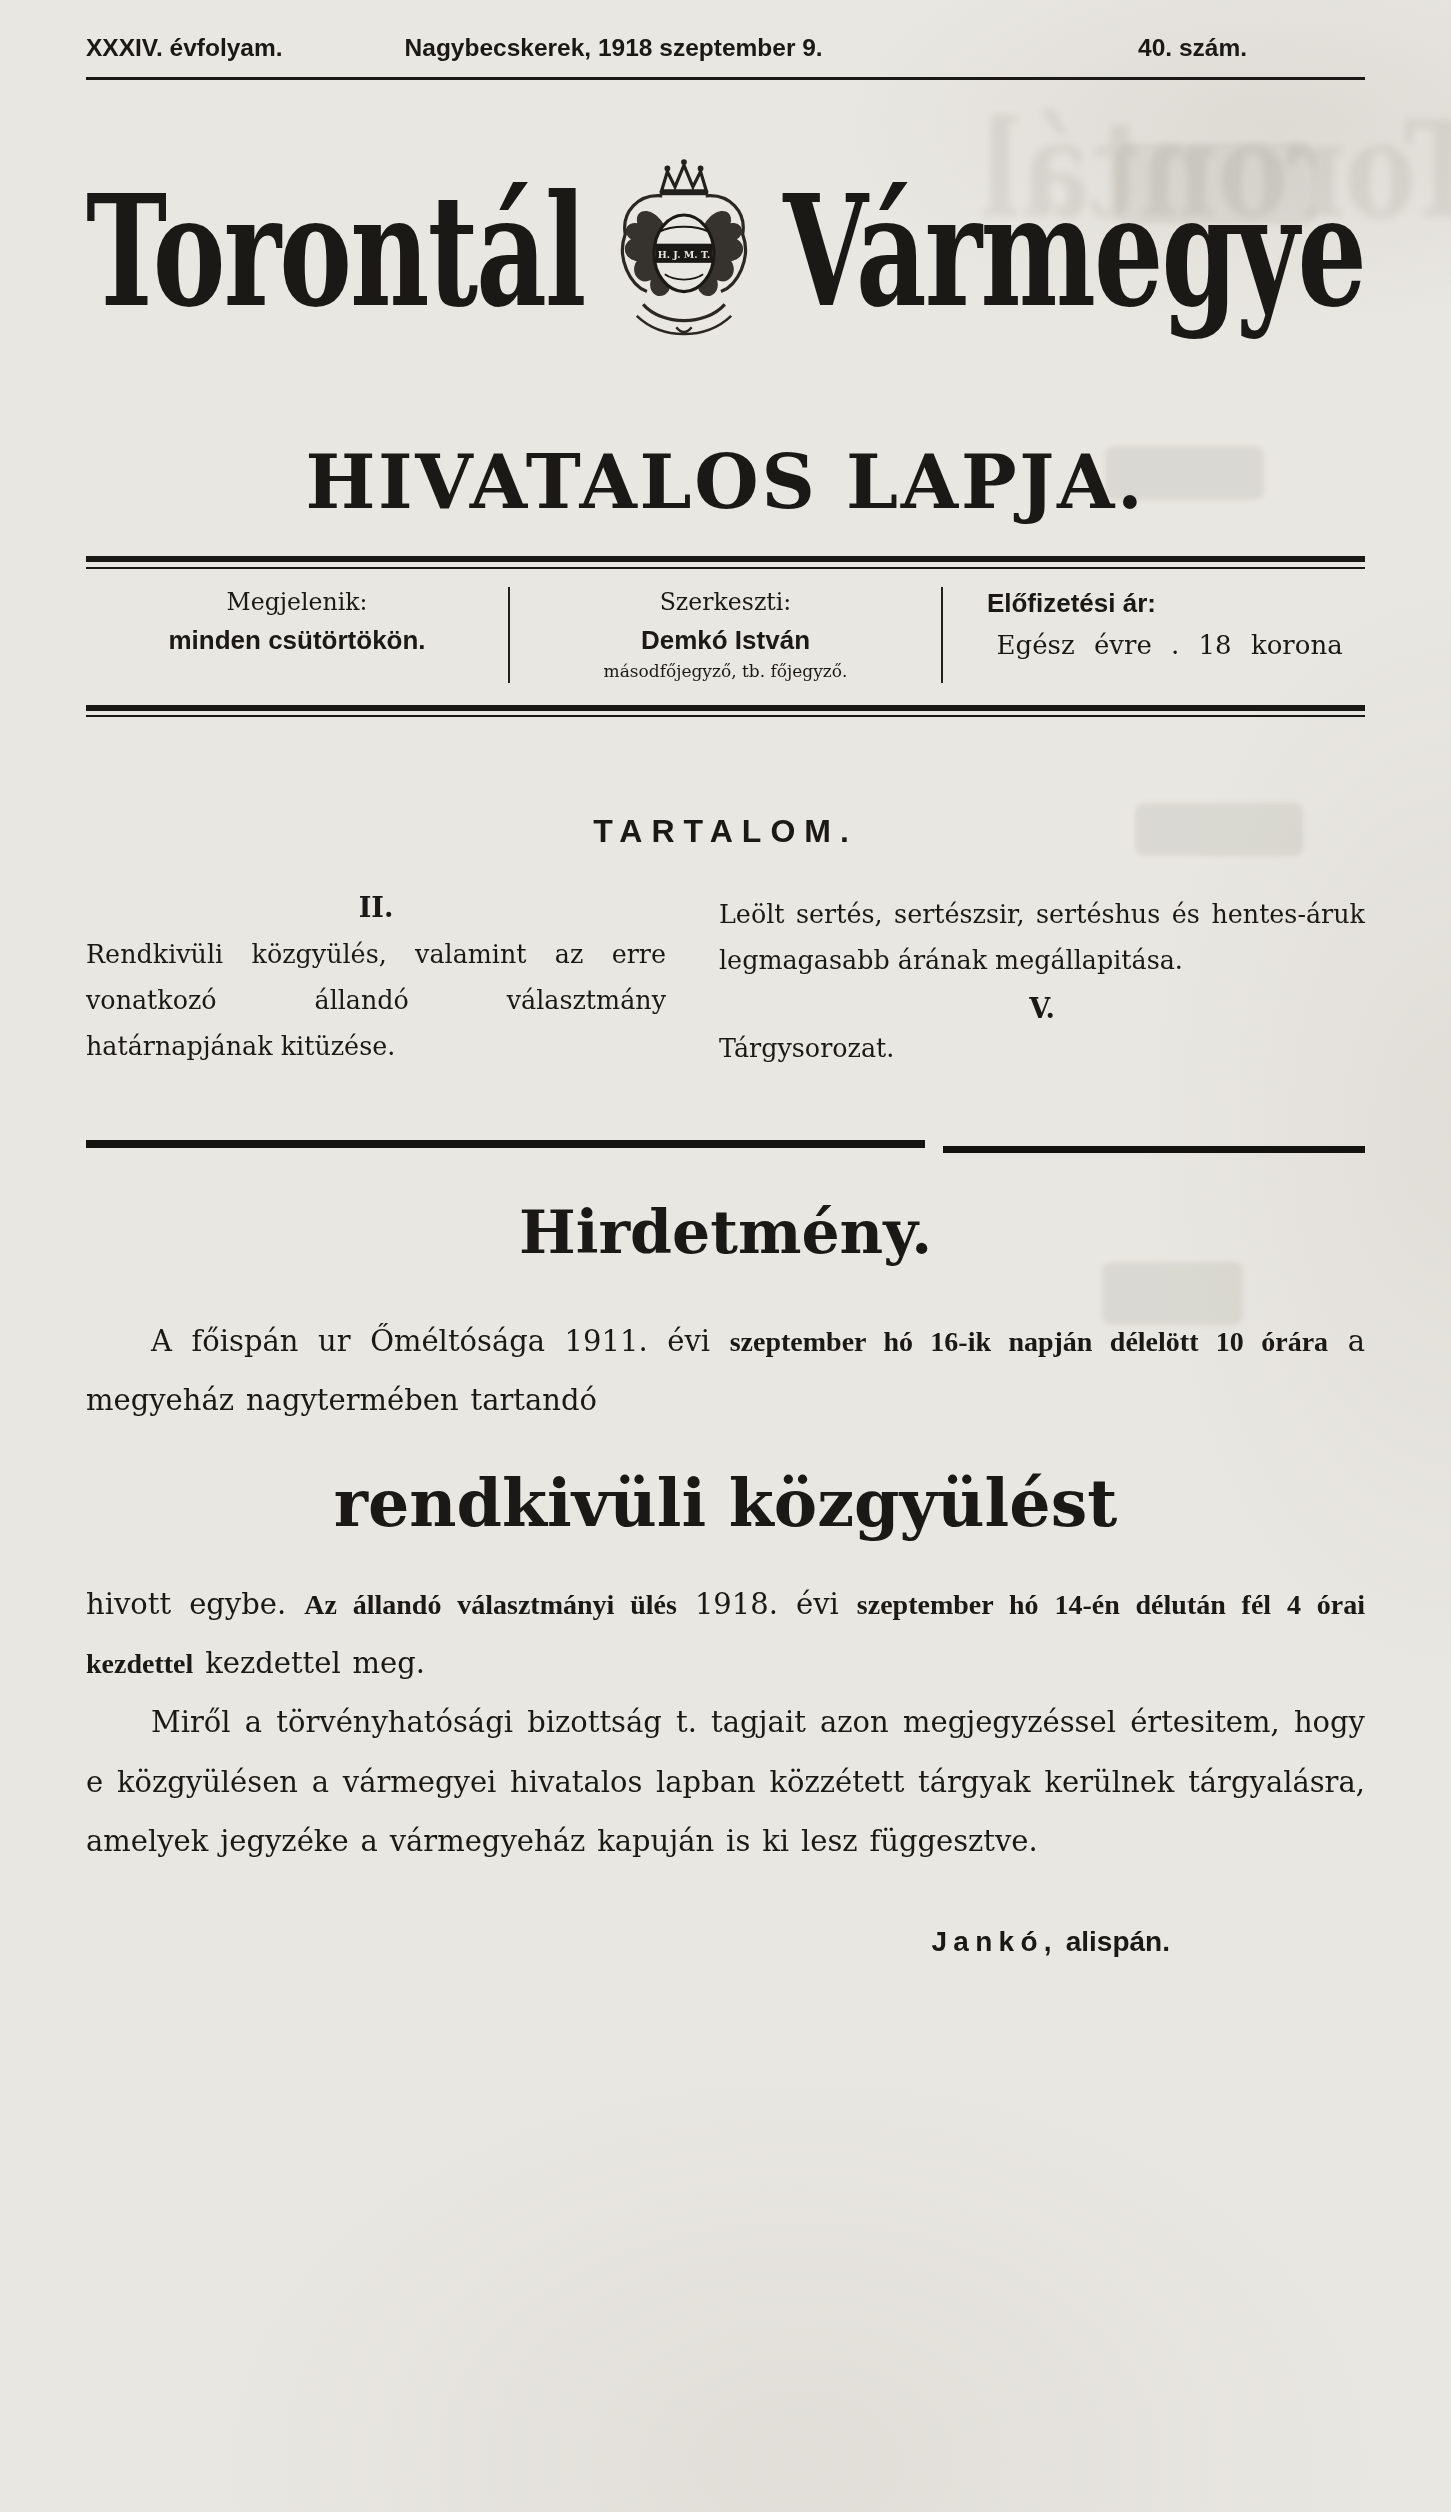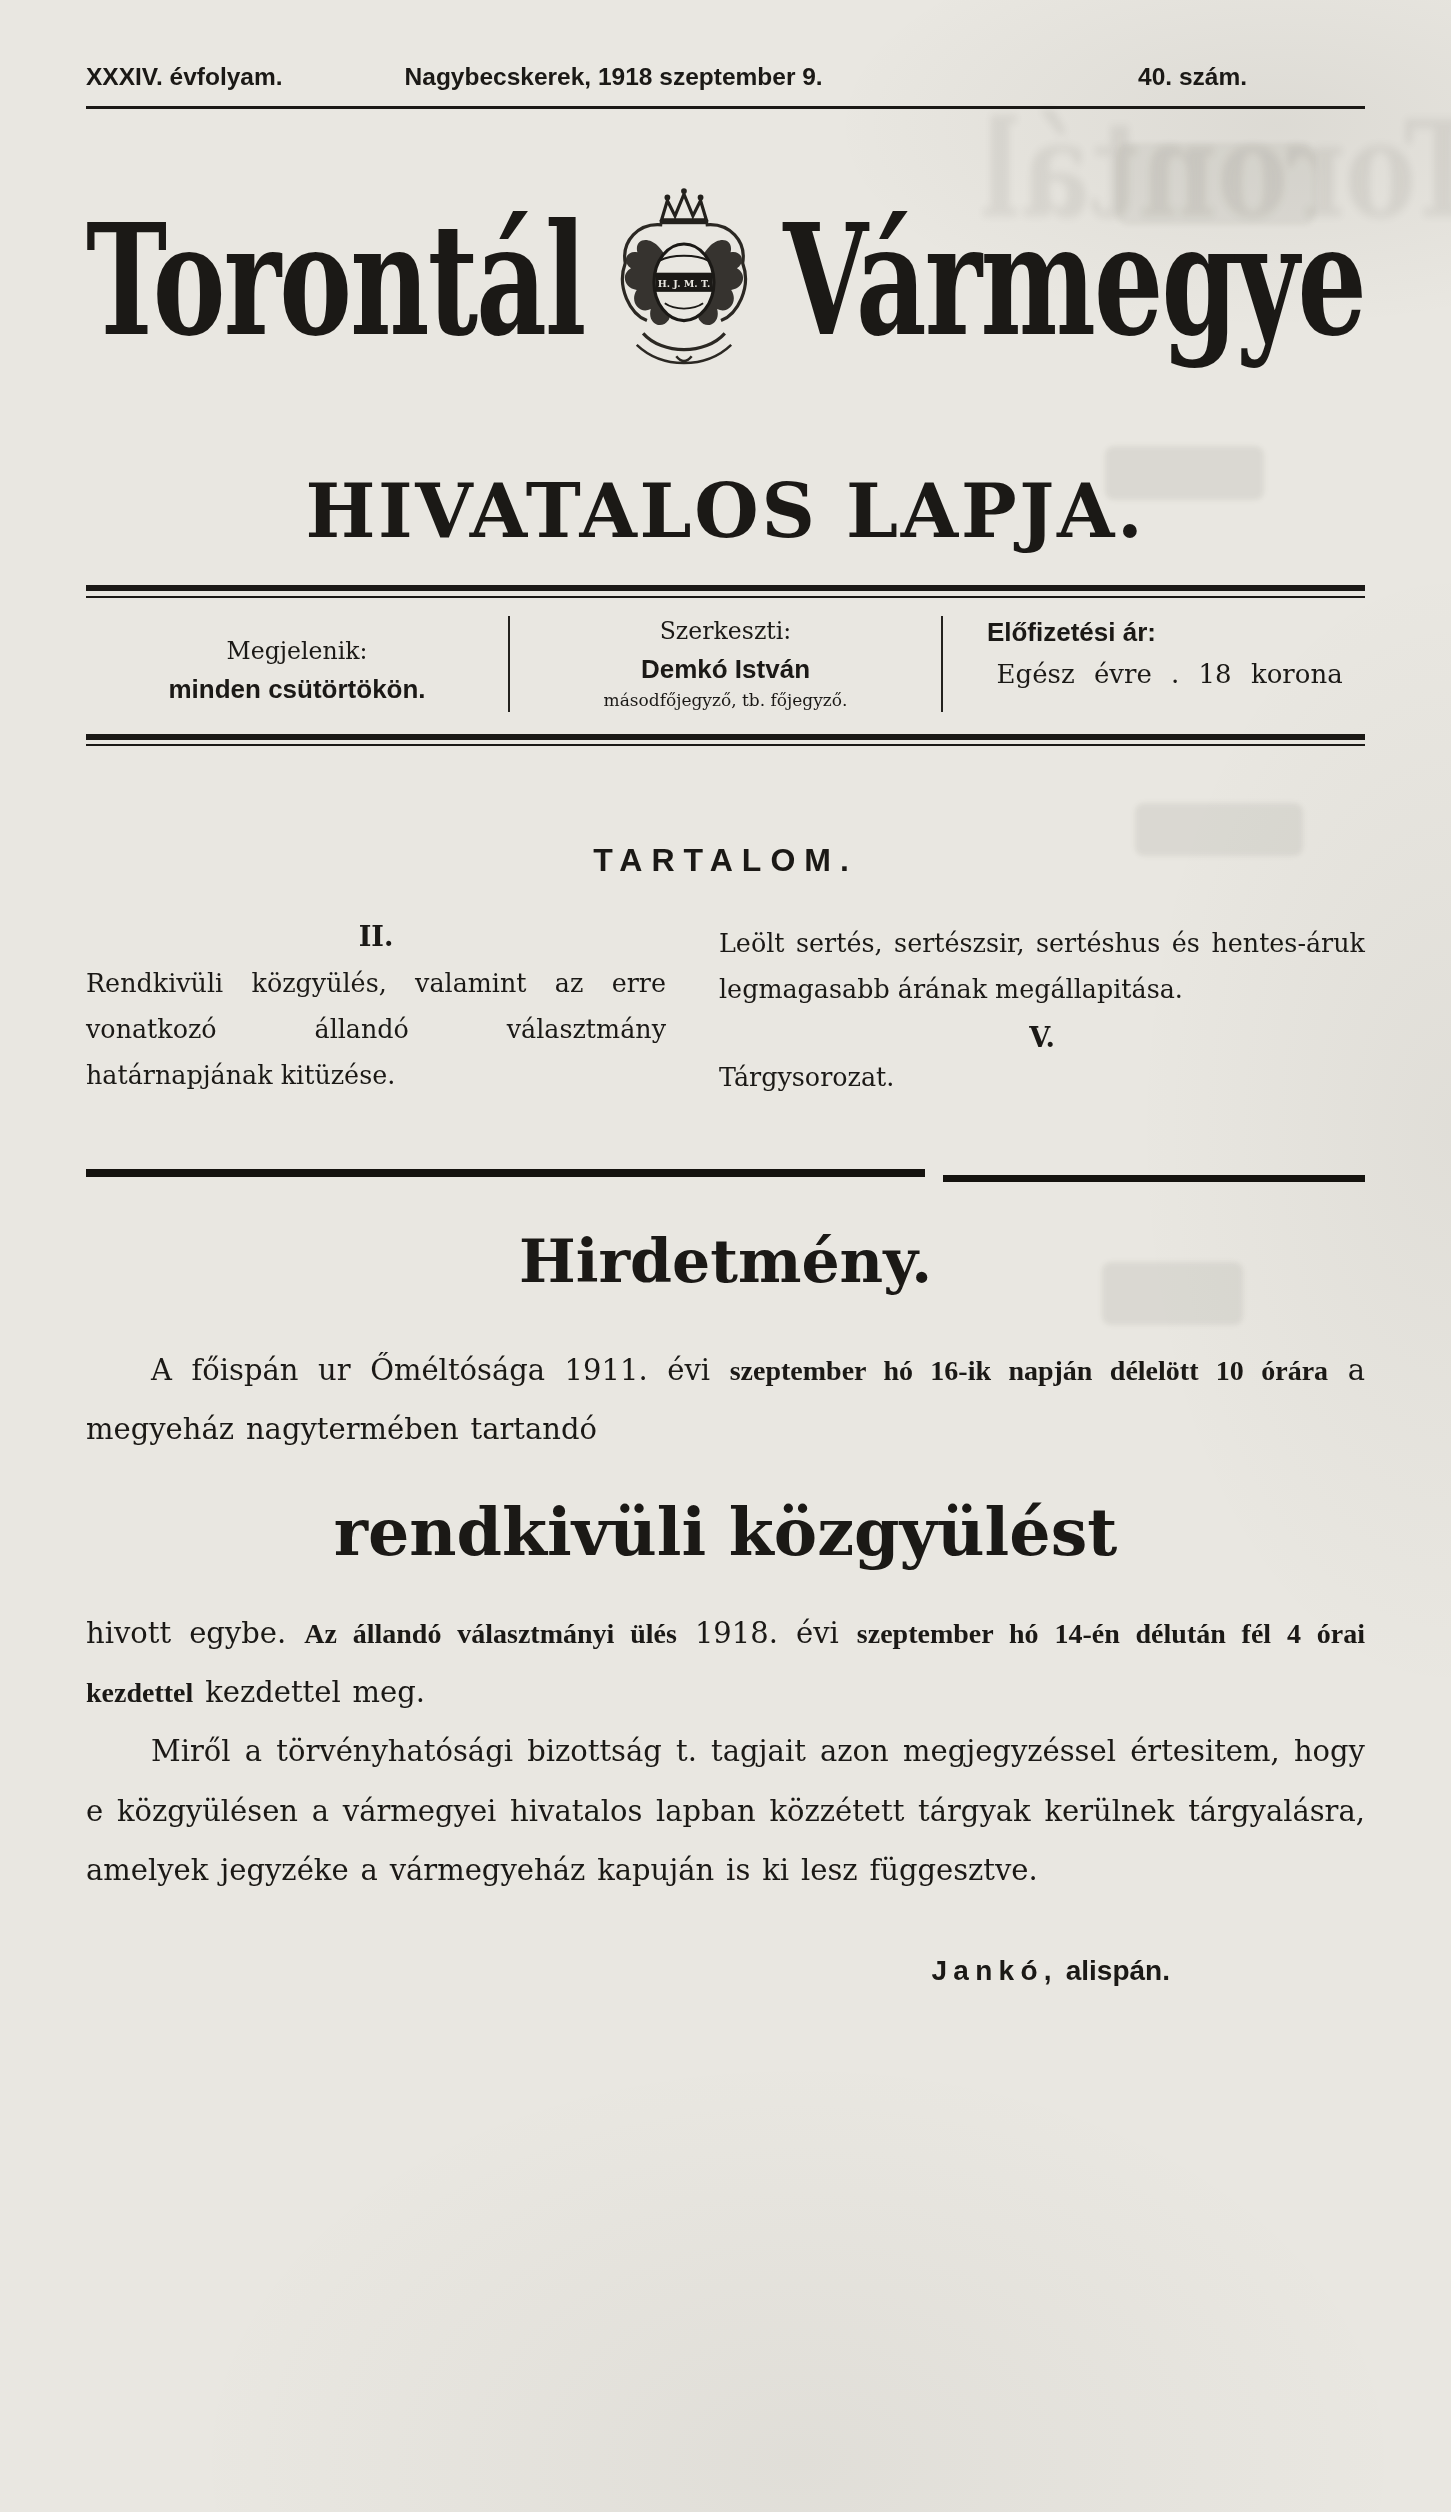--- a/index.html
+++ b/index.html
@@ -6,21 +6,21 @@
   .page{
     position:relative;width:1451px;height:2512px;overflow:hidden;
     background:
       radial-gradient(ellipse 635px 290px at 88% 5%, rgba(60,55,45,.07), transparent 70%),
       radial-gradient(ellipse 816px 544px at 55% 98%, rgba(60,55,45,.05), transparent 75%),
       radial-gradient(ellipse 453px 816px at 100% 45%, rgba(60,55,45,.05), transparent 70%),
       #e9e7e1;
     color:#1b1916;
     font-family:"DejaVu Serif", serif;
   }
-  .content{position:relative;padding:63px 86px 0;}
+  .content{position:relative;padding:34px 86px 0;}
 
   
   .hdr{display:flex;align-items:baseline;font:700 24.5px "Liberation Sans", sans-serif;}
   .hdr-center{margin-left:122px;}
   .hdr-spacer{flex:1;}
   .hdr-right{margin-right:118px;}
   .rule{height:3.6px;background:#1b1916;margin-top:14.5px;}
 
   
   .masthead{display:flex;justify-content:center;align-items:center;gap:16.3px;margin-top:36px;}
@@ -29,21 +29,21 @@
     display:inline-block;transform:scaleY(1.40);transform-origin:center;
   }
   .subtitle{text-align:center;font:700 74px "DejaVu Serif", serif;letter-spacing:2.7px;margin-top:51px;}
 
   .dbl{border-top:6.3px solid #1b1916;border-bottom:2.7px solid #1b1916;height:4.5px;margin-top:31px;}
   .dbl.no-gap{margin-top:0;}
 
   
   .info{display:flex;text-align:center;padding:18px 0 22px;}
   .info-col{box-sizing:border-box;padding:1.8px 12.7px;}
-  .info-left{width:33%;margin-top:20px;}
+  .info-left{width:33%;}
   .info-mid{width:34%;border-left:2.7px solid #23211d;border-right:2.7px solid #23211d;}
   .info-right{width:33%;text-align:left;padding-left:44px;}
   .info-label{font:400 23.6px "DejaVu Serif", serif;}
   .info-strong{font:700 26px "Liberation Sans", sans-serif;margin-top:9px;}
   .info-small{font:400 17px "DejaVu Serif", serif;margin-top:4.5px;}
   .info-label-bold{font:700 26px "Liberation Sans", sans-serif;}
   .info-price{font:400 26px "DejaVu Serif", serif;margin-top:11px;word-spacing:11px;text-align:center;}
 
   
   .tartalom{text-align:center;font:700 32px "Liberation Sans", sans-serif;letter-spacing:9px;margin-top:96px;}

